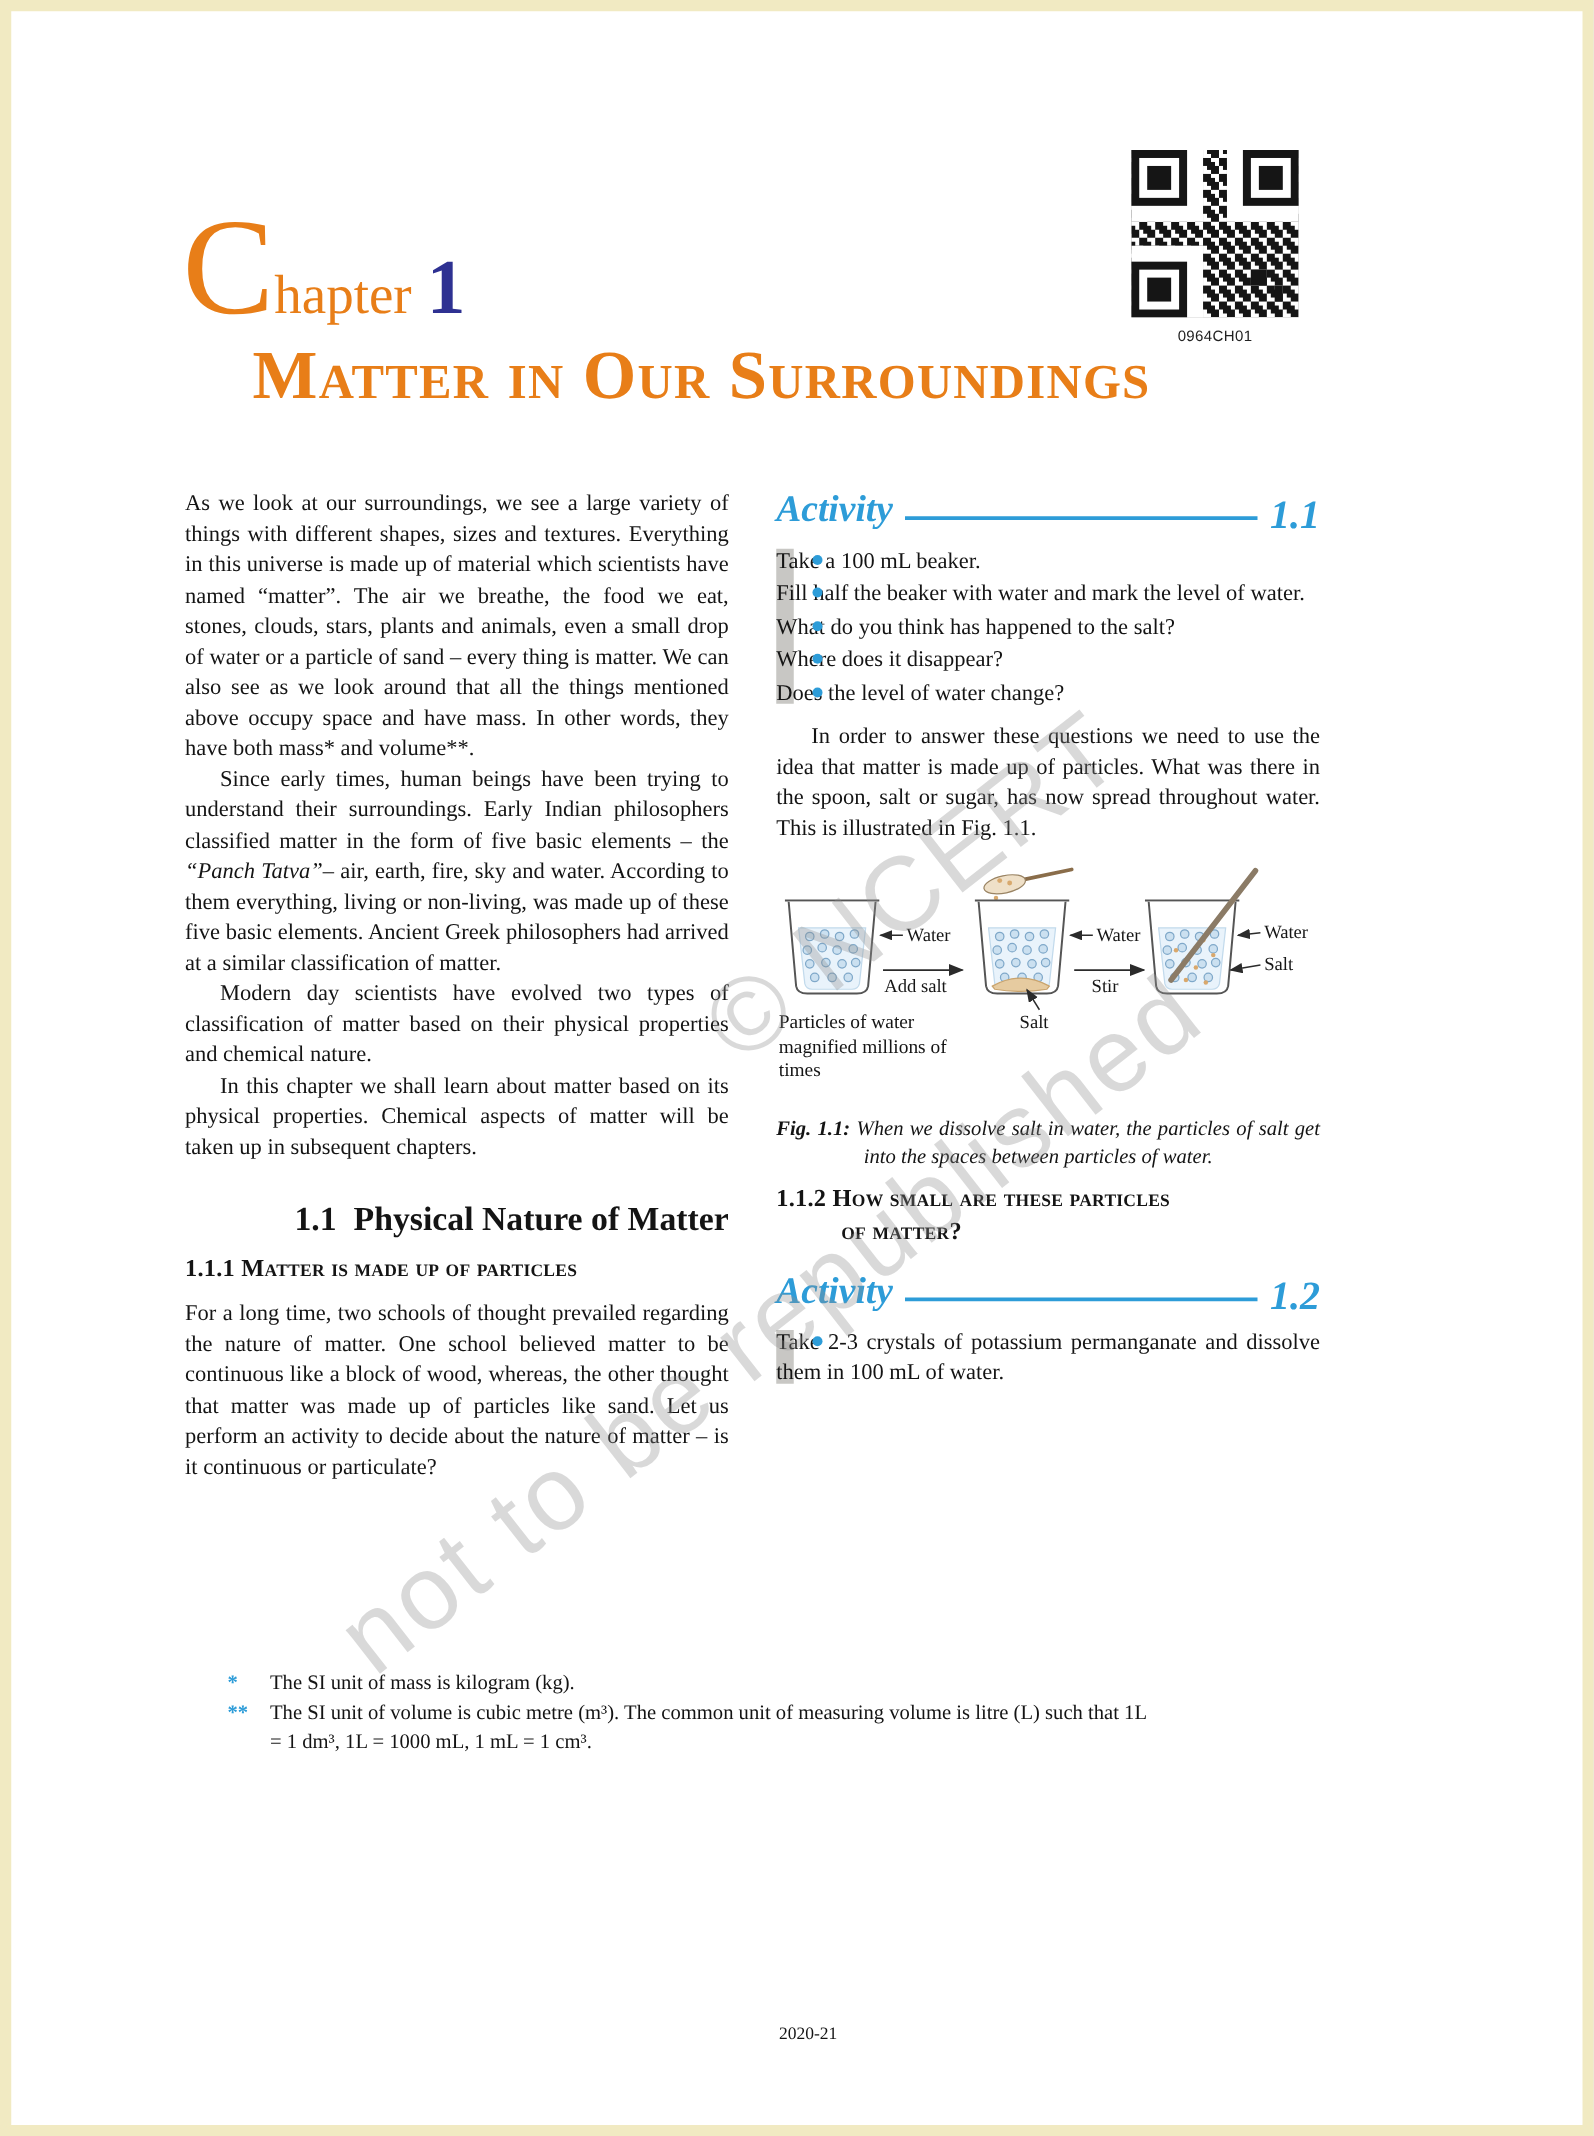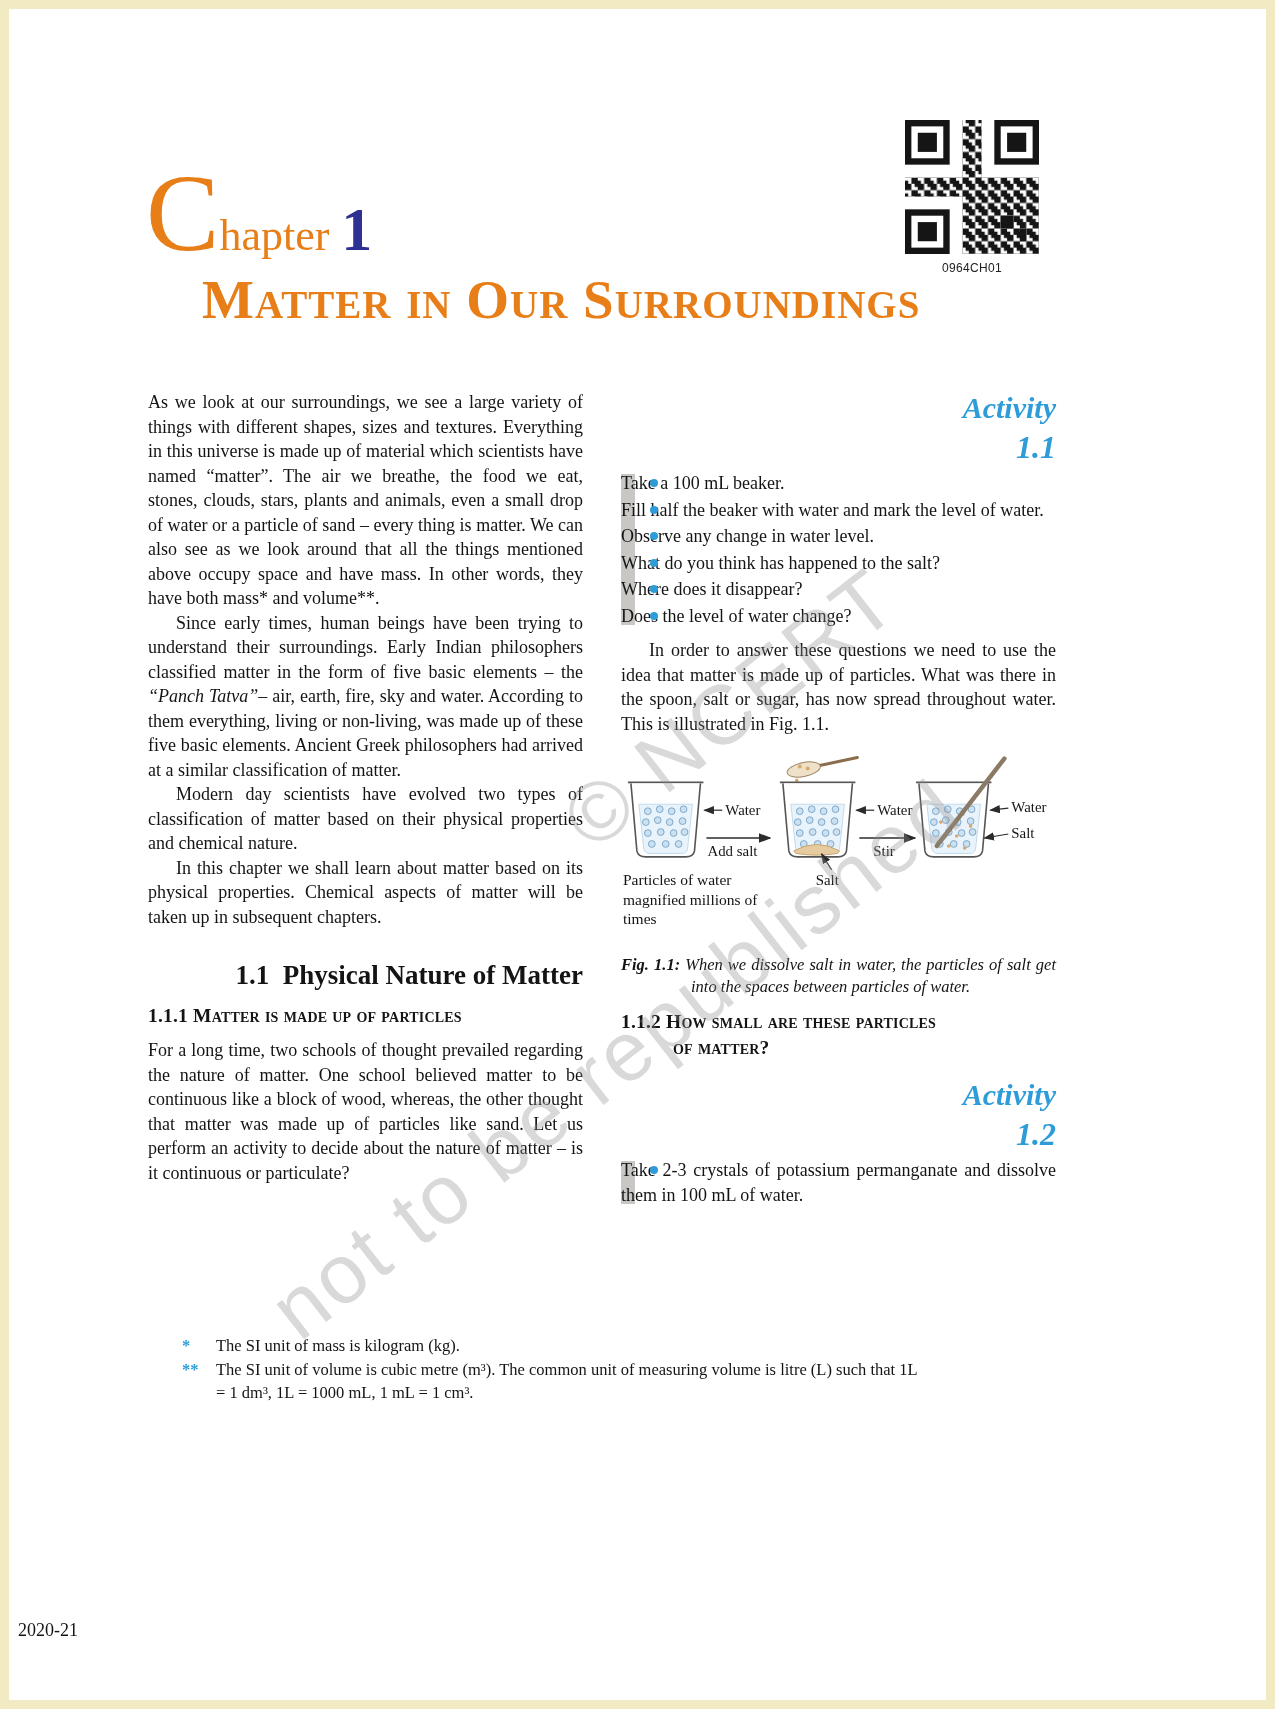--- a/index.html
+++ b/index.html
@@ -45,21 +45,21 @@
   }
   h3.subsection {
     font-size:19.5px; font-weight:700; font-variant:small-caps;
     margin:12px 0 9px; text-align:left; letter-spacing:.2px; line-height:26px;
   }
   .h112 { margin-top:34px; }
   .h112 span { display:block; }
   .h112 .l2 { padding-left:52px; }
 
   
-  .activity-head { display:flex; align-items:flex-end; color:#2D9CD8; margin:2px 0 12px;flex-direction:column; }
+  .activity-head { display:flex; align-items:flex-end; color:#2D9CD8; margin:2px 0 12px; }
   .activity-label { font-size:30px; font-style:italic; font-weight:700; line-height:1.05; }
   .activity-rule { flex:1; border-bottom:3px solid #2D9CD8; margin:0 10px 8px; }
   .activity-number { font-size:32px; font-style:italic; font-weight:700; }
 
   .act-block { position:relative; margin-bottom:10px; }
   .graybar { position:absolute; left:0; top:3px; bottom:3px; width:14px; background:#C8C7C4; }
   ul.bullets { list-style:none; margin:0; padding:0; }
   ul.bullets li { position:relative; margin-bottom:2px; }
   ul.bullets li::before {
     content:""; position:absolute; left:29px; top:8px; width:8px; height:8px;
@@ -83,22 +83,22 @@
   }
   .figcap-label { font-weight:700; }
 
   
   .footnotes { position:absolute; left:182px; top:1334px; width:745px; z-index:2;
     font-size:16.5px; line-height:23px; }
   .fn-row { display:flex; margin-bottom:1px; }
   .fn-marker { width:34px; flex:none; color:#2D9CD8; font-weight:700; }
   .fn-text { flex:1; text-align:left; }
 
-  .footer { position:absolute; left:18px; right:0; top:1620px; text-align:left;
-    font-size:18px; z-index:2; }
+  .footer { position:absolute; left:18px; right:0; top:1620px; text-align:center;
+    font-size:14px; z-index:2; }
 
   
   .wm {
     position:absolute; transform-origin:0 0; white-space:nowrap; pointer-events:none;
     color:#8f8f8f; opacity:.33; font-family:"Liberation Sans","DejaVu Sans",sans-serif;
     letter-spacing:3px; z-index:30; font-weight:400;
   }
   .wm1 { left:545px; top:792px; font-size:84px; transform:rotate(-38deg); }
   .wm2 { left:252px; top:1282px; font-size:84px; transform:rotate(-38deg); }
 </style>
@@ -167,21 +167,20 @@
         <span class="activity-label">Activity</span>
         <span class="activity-rule"></span>
         <span class="activity-number">1.1</span>
       </div>
 
       <div class="act-block">
         <div class="graybar"></div>
         <ul class="bullets">
           <li>Take a 100 mL beaker.</li>
           <li>Fill half the beaker with water and mark the level of water.</li>
-          <li>Observe any change in water level.</li>
           <li>What do you think has happened to the salt?</li>
           <li>Where does it disappear?</li>
           <li>Does the level of water change?</li>
         </ul>
       </div>
 
       <p class="para-answer">In order to answer these questions we need to use the idea that matter is made up of particles. What was there in the spoon, salt or sugar, has now spread throughout water. This is illustrated in Fig. 1.1.</p>
 
       <div class="fig">
         <svg viewBox="0 0 440 170" width="437" height="170">

